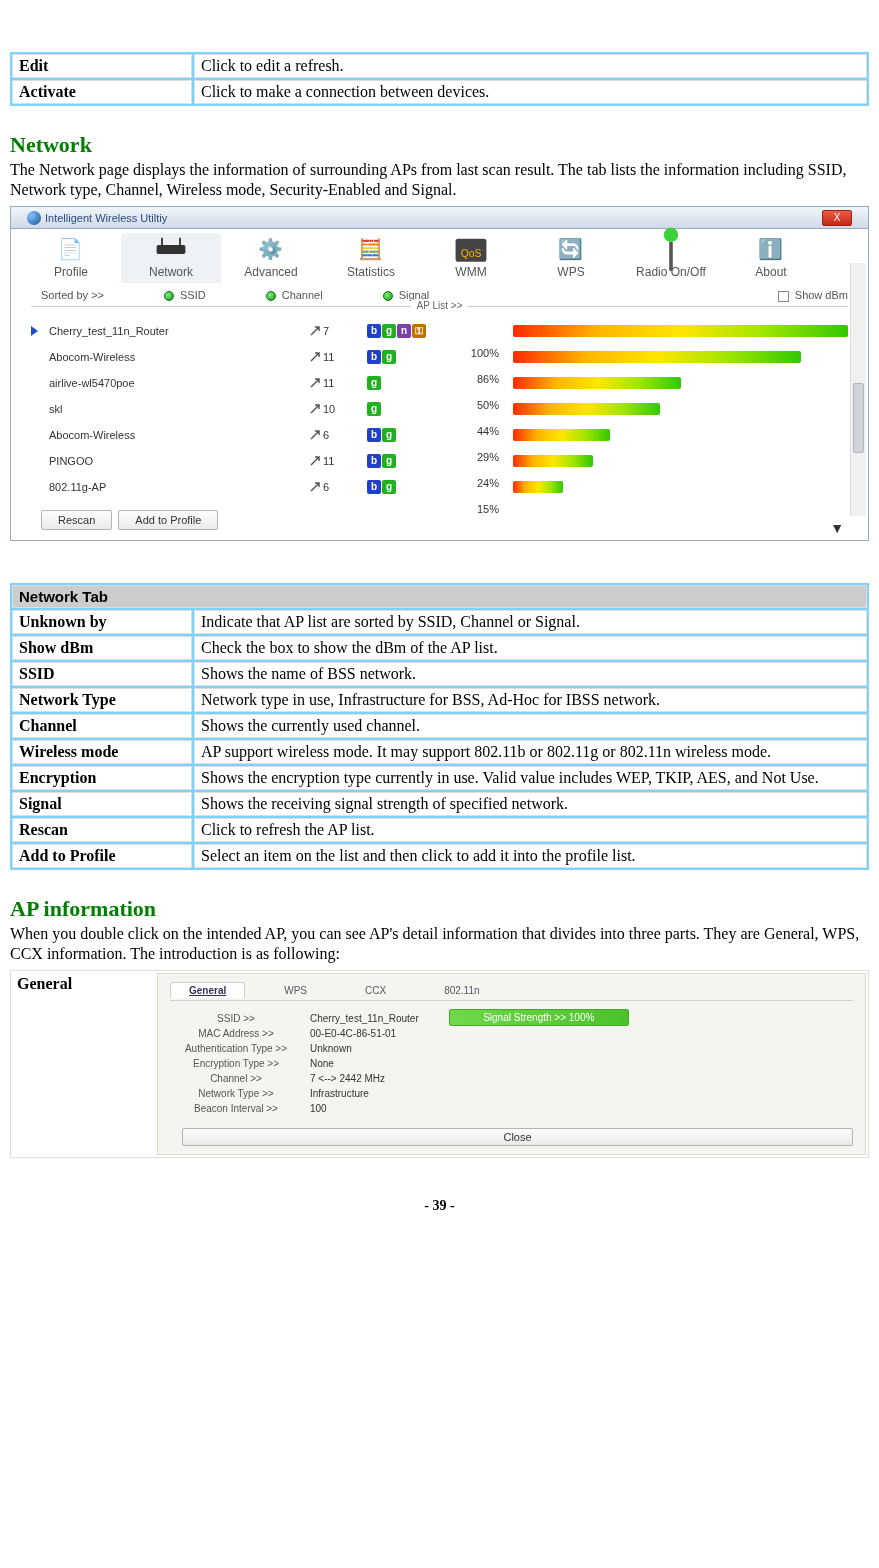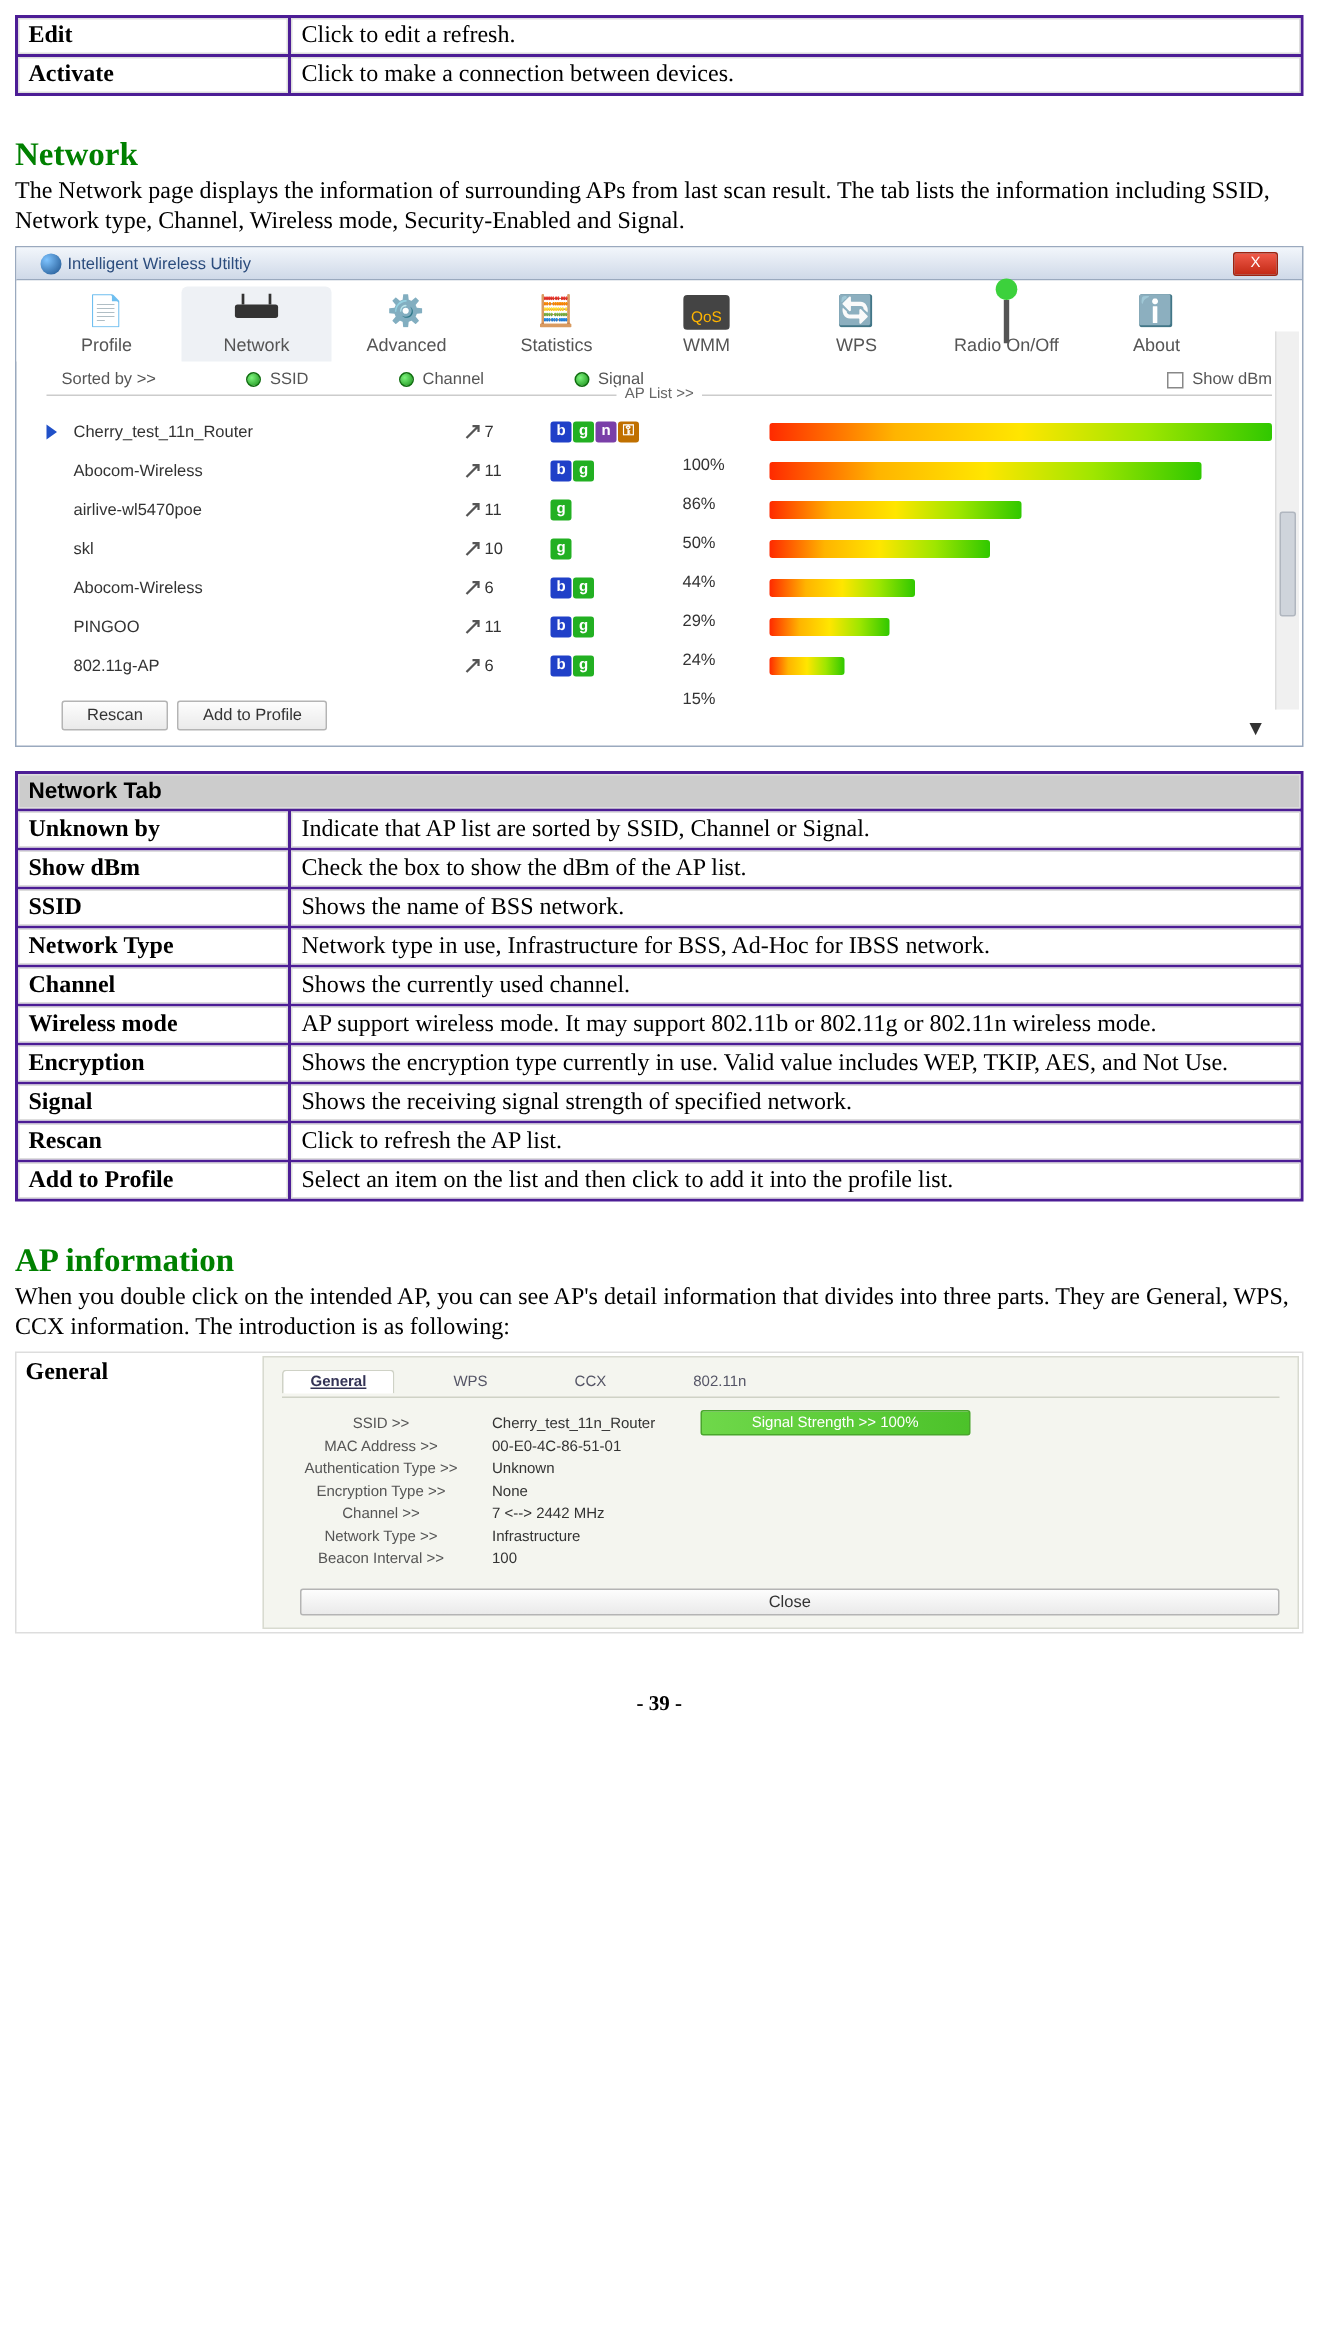--- a/index.html
+++ b/index.html
@@ -9,22 +9,23 @@
     color: #000;
     background: #fff;
     margin: 0;
     padding: 10px 10px 40px 10px;
     width: 879px;
   }
   table.definition-table {
     width: 100%;
     border-collapse: separate;
     border-spacing: 2px;
-    background: #4c1d95;
+    background: #7dd3fc;
     margin-bottom: 4px;
+    margin-top: 42px;
   }
   table.definition-table td, table.definition-table th {
     background: #fff;
     border: 1px solid #ddd;
     padding: 2px 6px;
     vertical-align: top;
     text-align: left;
     font-family: "Times New Roman", Times, serif;
     font-size: 16px;
   }
@@ -174,21 +175,21 @@
     font-weight: bold;
     color: #fff;
     text-align: center;
     line-height: 14px;
     border-radius: 2px;
   }
   .mode-b { background: #2040c8; }
   .mode-g { background: #22b022; }
   .mode-n { background: #7a3fa8; }
   .mode-sec { background: #c07000; }
-  .col-pct { width: 50px; padding-right: 6px; margin-top: 44px; }
+  .col-pct { width: 50px; text-align: right; padding-right: 6px; margin-top: 44px; }
   .col-bar { flex: 1; }
   .sig-bar {
     height: 12px;
     background: linear-gradient(to right, #ff2a00, #ffb400, #ffe600, #9fe600, #30c800);
     border-radius: 2px;
   }
   .bottom-buttons {
     display: flex;
     gap: 6px;
     padding: 4px 20px 10px 30px;
@@ -223,21 +224,21 @@
     font-size: 14px;
     color: #333;
   }
 
   
   .apinfo-outer {
     border: 1px solid #ddd;
     background: #fff;
     padding: 2px;
     display: flex;
-    gap: 22px;
+    gap: 4px;
   }
   .apinfo-label {
     font-weight: bold;
     font-family: "Times New Roman", Times, serif;
     font-size: 16px;
     width: 140px;
     padding: 2px 4px;
   }
   .apinfo-shot {
     background: #f4f5ef;

